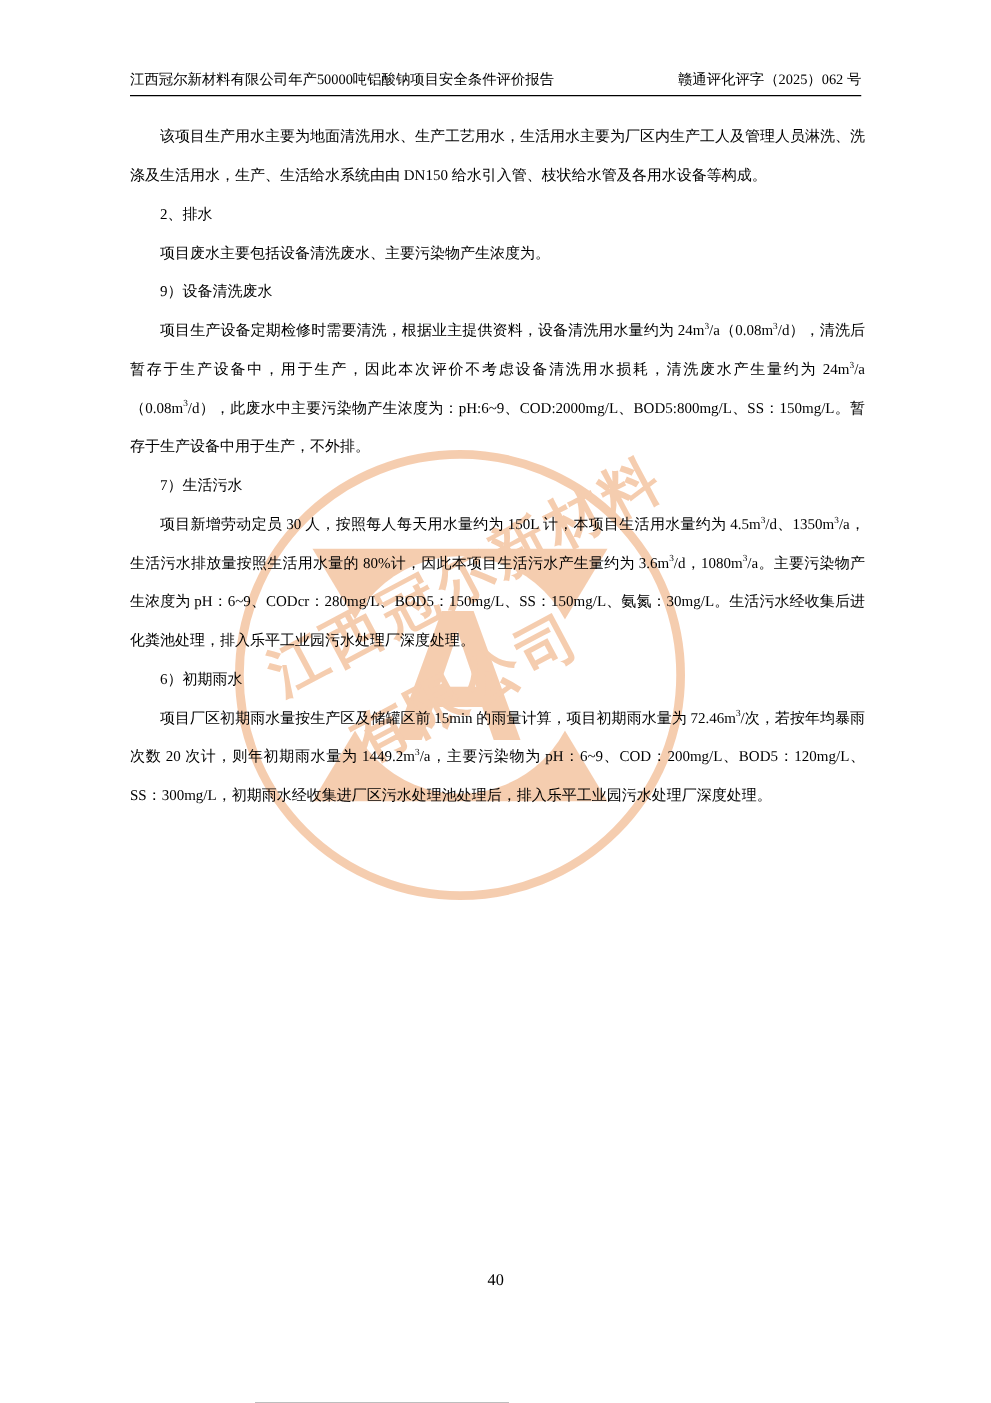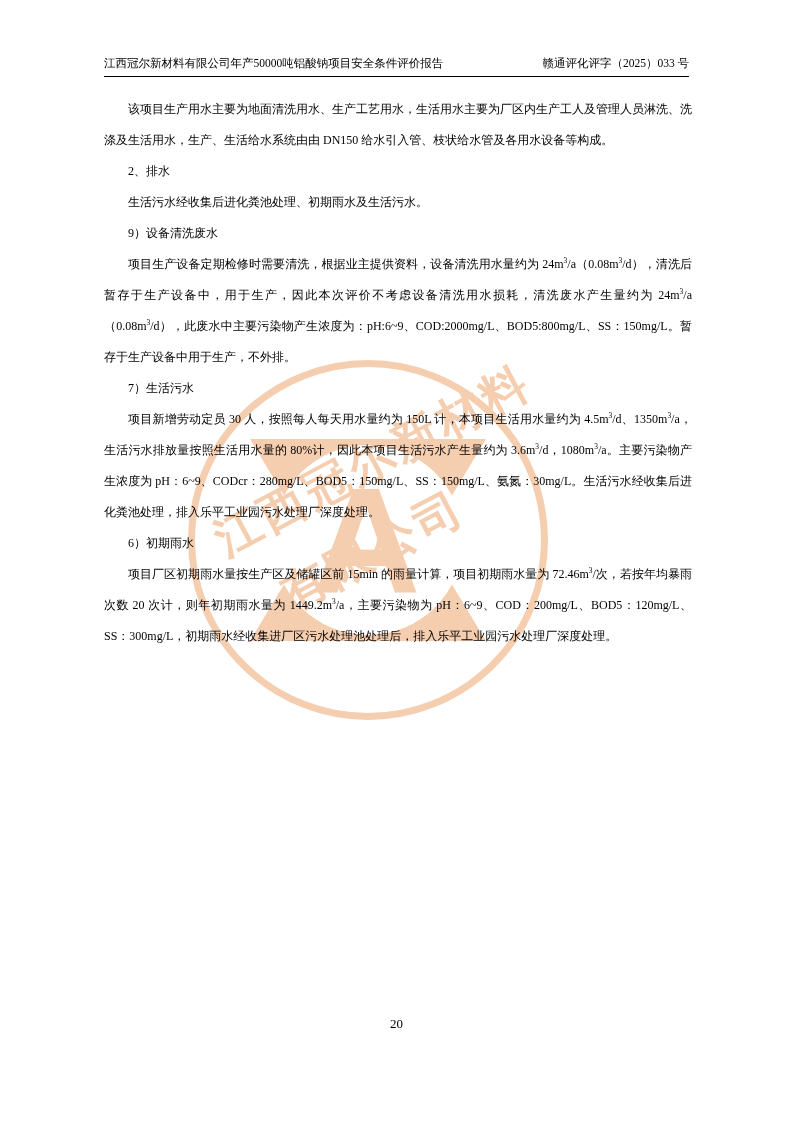--- a/index.html
+++ b/index.html
@@ -182,31 +182,31 @@
     <div class="wm-star2"></div>
     <div class="wm-ring"></div>
     <div class="wm-inner"></div>
     <div class="wm-letter">A</div>
     <div class="wm-text">江西冠尔新材料</div>
     <div class="wm-text2">有限公司</div>
   </div>
 
   <div class="header">
     <span class="header-left">江西冠尔新材料有限公司年产50000吨铝酸钠项目安全条件评价报告</span>
-    <span class="header-right">赣通评化评字（2025）033 号</span>
+    <span class="header-right">赣通评化评字（2025）062 号</span>
   </div>
   <div class="header-rule"></div>
 
   <div class="content">
     <p class="indent2">该项目生产用水主要为地面清洗用水、生产工艺用水，生活用水主要为厂区内生产工人及管理人员淋洗、洗涤及生活用水，生产、生活给水系统由由 DN150 给水引入管、枝状给水管及各用水设备等构成。</p>
     <p class="indent2">2、排水</p>
-    <p class="indent2">生活污水经收集后进化粪池处理、初期雨水及生活污水。</p>
+    <p class="indent2">项目废水主要包括设备清洗废水、主要污染物产生浓度为。</p>
     <p class="indent2">9）设备清洗废水</p>
     <p class="indent2">项目生产设备定期检修时需要清洗，根据业主提供资料，设备清洗用水量约为 24m<sup>3</sup>/a（0.08m<sup>3</sup>/d），清洗后暂存于生产设备中，用于生产，因此本次评价不考虑设备清洗用水损耗，清洗废水产生量约为 24m<sup>3</sup>/a（0.08m<sup>3</sup>/d），此废水中主要污染物产生浓度为：pH:6~9、COD:2000mg/L、BOD5:800mg/L、SS：150mg/L。暂存于生产设备中用于生产，不外排。</p>
     <p class="indent2">7）生活污水</p>
     <p class="indent2">项目新增劳动定员 30 人，按照每人每天用水量约为 150L 计，本项目生活用水量约为 4.5m<sup>3</sup>/d、1350m<sup>3</sup>/a，生活污水排放量按照生活用水量的 80%计，因此本项目生活污水产生量约为 3.6m<sup>3</sup>/d，1080m<sup>3</sup>/a。主要污染物产生浓度为 pH：6~9、CODcr：280mg/L、BOD5：150mg/L、SS：150mg/L、氨氮：30mg/L。生活污水经收集后进化粪池处理，排入乐平工业园污水处理厂深度处理。</p>
     <p class="indent2">6）初期雨水</p>
     <p class="indent2">项目厂区初期雨水量按生产区及储罐区前 15min 的雨量计算，项目初期雨水量为 72.46m<sup>3</sup>/次，若按年均暴雨次数 20 次计，则年初期雨水量为 1449.2m<sup>3</sup>/a，主要污染物为 pH：6~9、COD：200mg/L、BOD5：120mg/L、SS：300mg/L，初期雨水经收集进厂区污水处理池处理后，排入乐平工业园污水处理厂深度处理。</p>
   </div>
 
-  <div class="page-number">20</div>
+  <div class="page-number">40</div>
 
 </div>
 
 </body></html>

